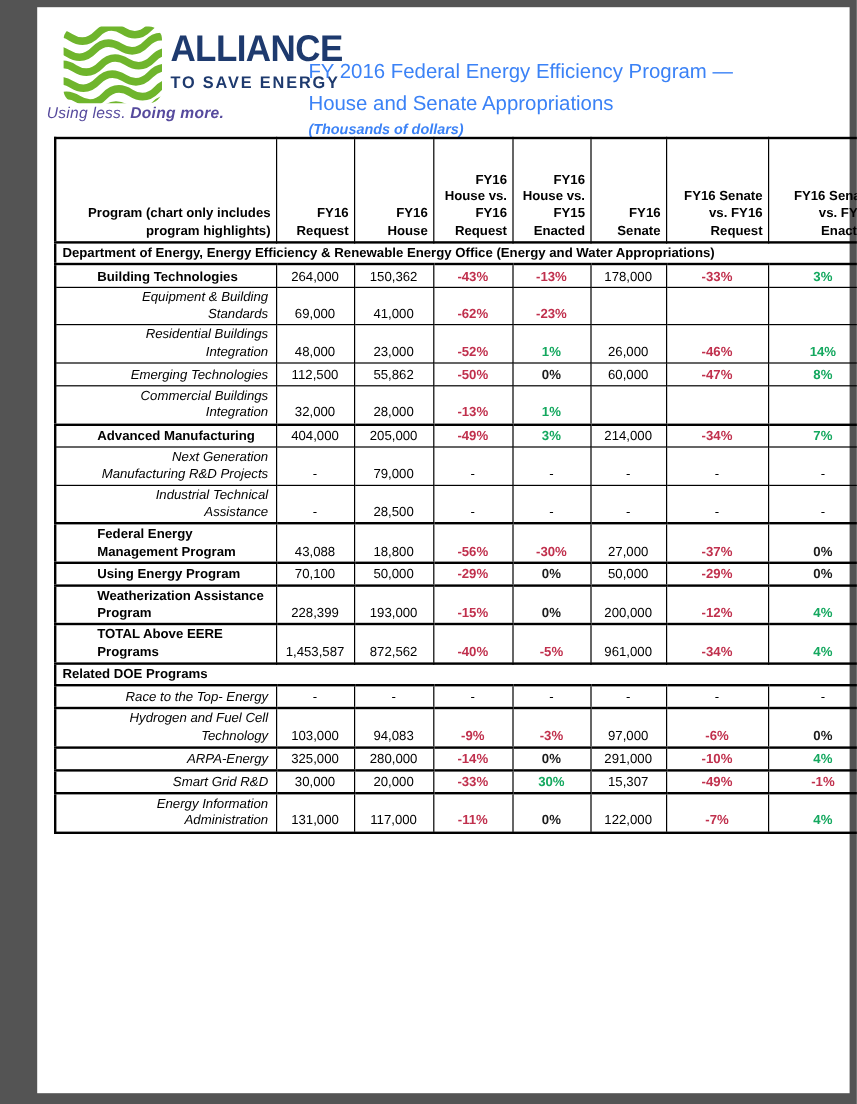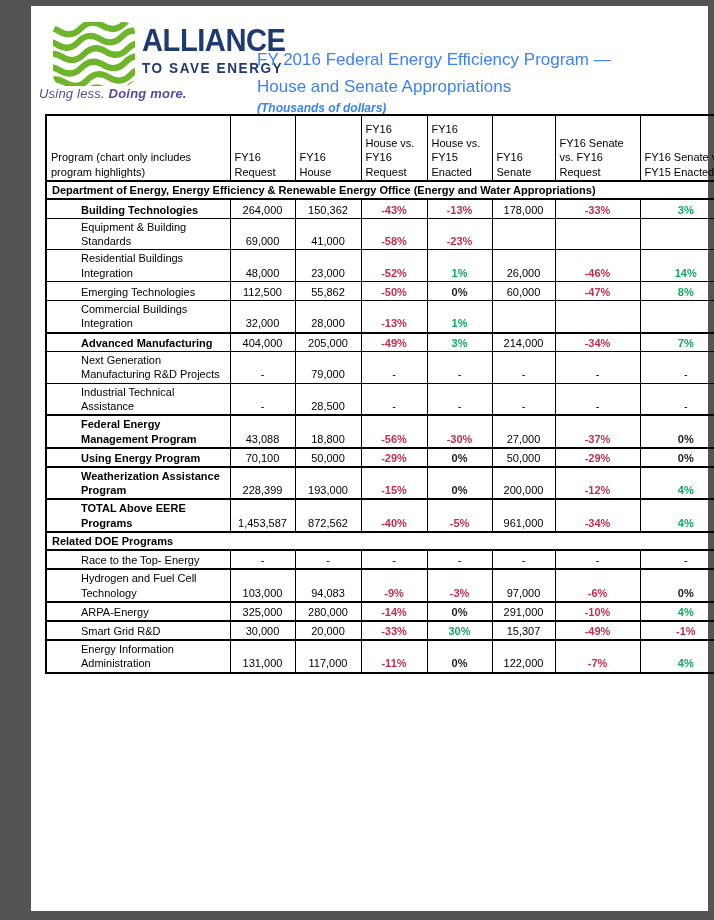--- a/index.html
+++ b/index.html
@@ -45,25 +45,25 @@
     font-size:11px;
     color:#000;
   }
   th, td {
     border:1px solid #000;
     padding:1px 4px;
     vertical-align:bottom;
     line-height:1.3;
     overflow:hidden;
   }
-  thead th { height:66px; font-weight:normal; text-align:left; vertical-align:bottom; }
+  thead th { height:87px; font-weight:bold; text-align:right; vertical-align:bottom; }
   tbody td { height:19px; text-align:center; }
   td.program { text-align:left;padding-left:34px; }
   tr.group td.program { font-weight:bold; }
-  tr.sub td.program, tr.sub2 td.program { text-align:left; padding-right:6px; }
+  tr.sub td.program, tr.sub2 td.program { text-align:right; padding-right:6px;font-style:italic; }
   tr.section td {
     font-weight:bold; text-align:left;
     height:17px; padding-left:5px;
   }
   tr.group td, tr.section td, tr.sub2 td { border-top-width:2px; }
   td.neg { color:#c0304d; font-weight:bold; }
   td.pos { color:#14a85f; font-weight:bold; }
   td.zero { color:#1b1b1b; font-weight:bold; }
   td.dash, td.num { color:#000; }
 </style>
@@ -135,21 +135,21 @@
           <td class="neg">-43%</td>
           <td class="neg">-13%</td>
           <td class="num">178,000</td>
           <td class="neg">-33%</td>
           <td class="pos">3%</td>
         </tr>
         <tr class="sub">
           <td class="program">Equipment &amp; Building Standards</td>
           <td class="num">69,000</td>
           <td class="num">41,000</td>
-          <td class="neg">-58%</td>
+          <td class="neg">-62%</td>
           <td class="neg">-23%</td>
           <td class="blank"></td>
           <td class="blank"></td>
           <td class="blank"></td>
         </tr>
         <tr class="sub">
           <td class="program">Residential Buildings Integration</td>
           <td class="num">48,000</td>
           <td class="num">23,000</td>
           <td class="neg">-52%</td>

